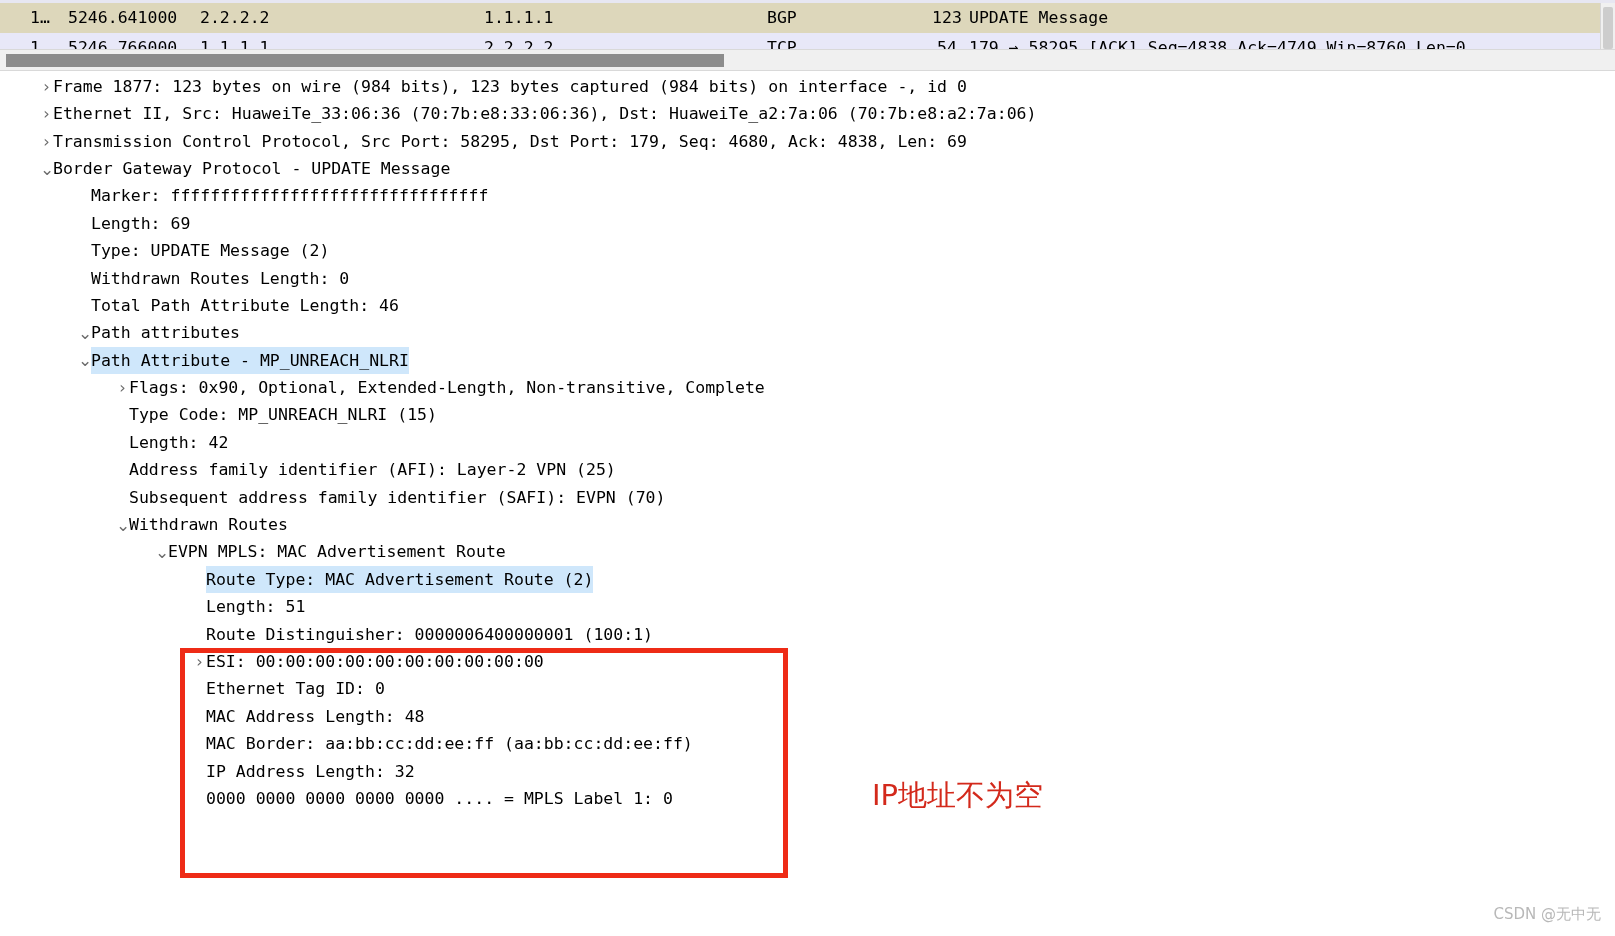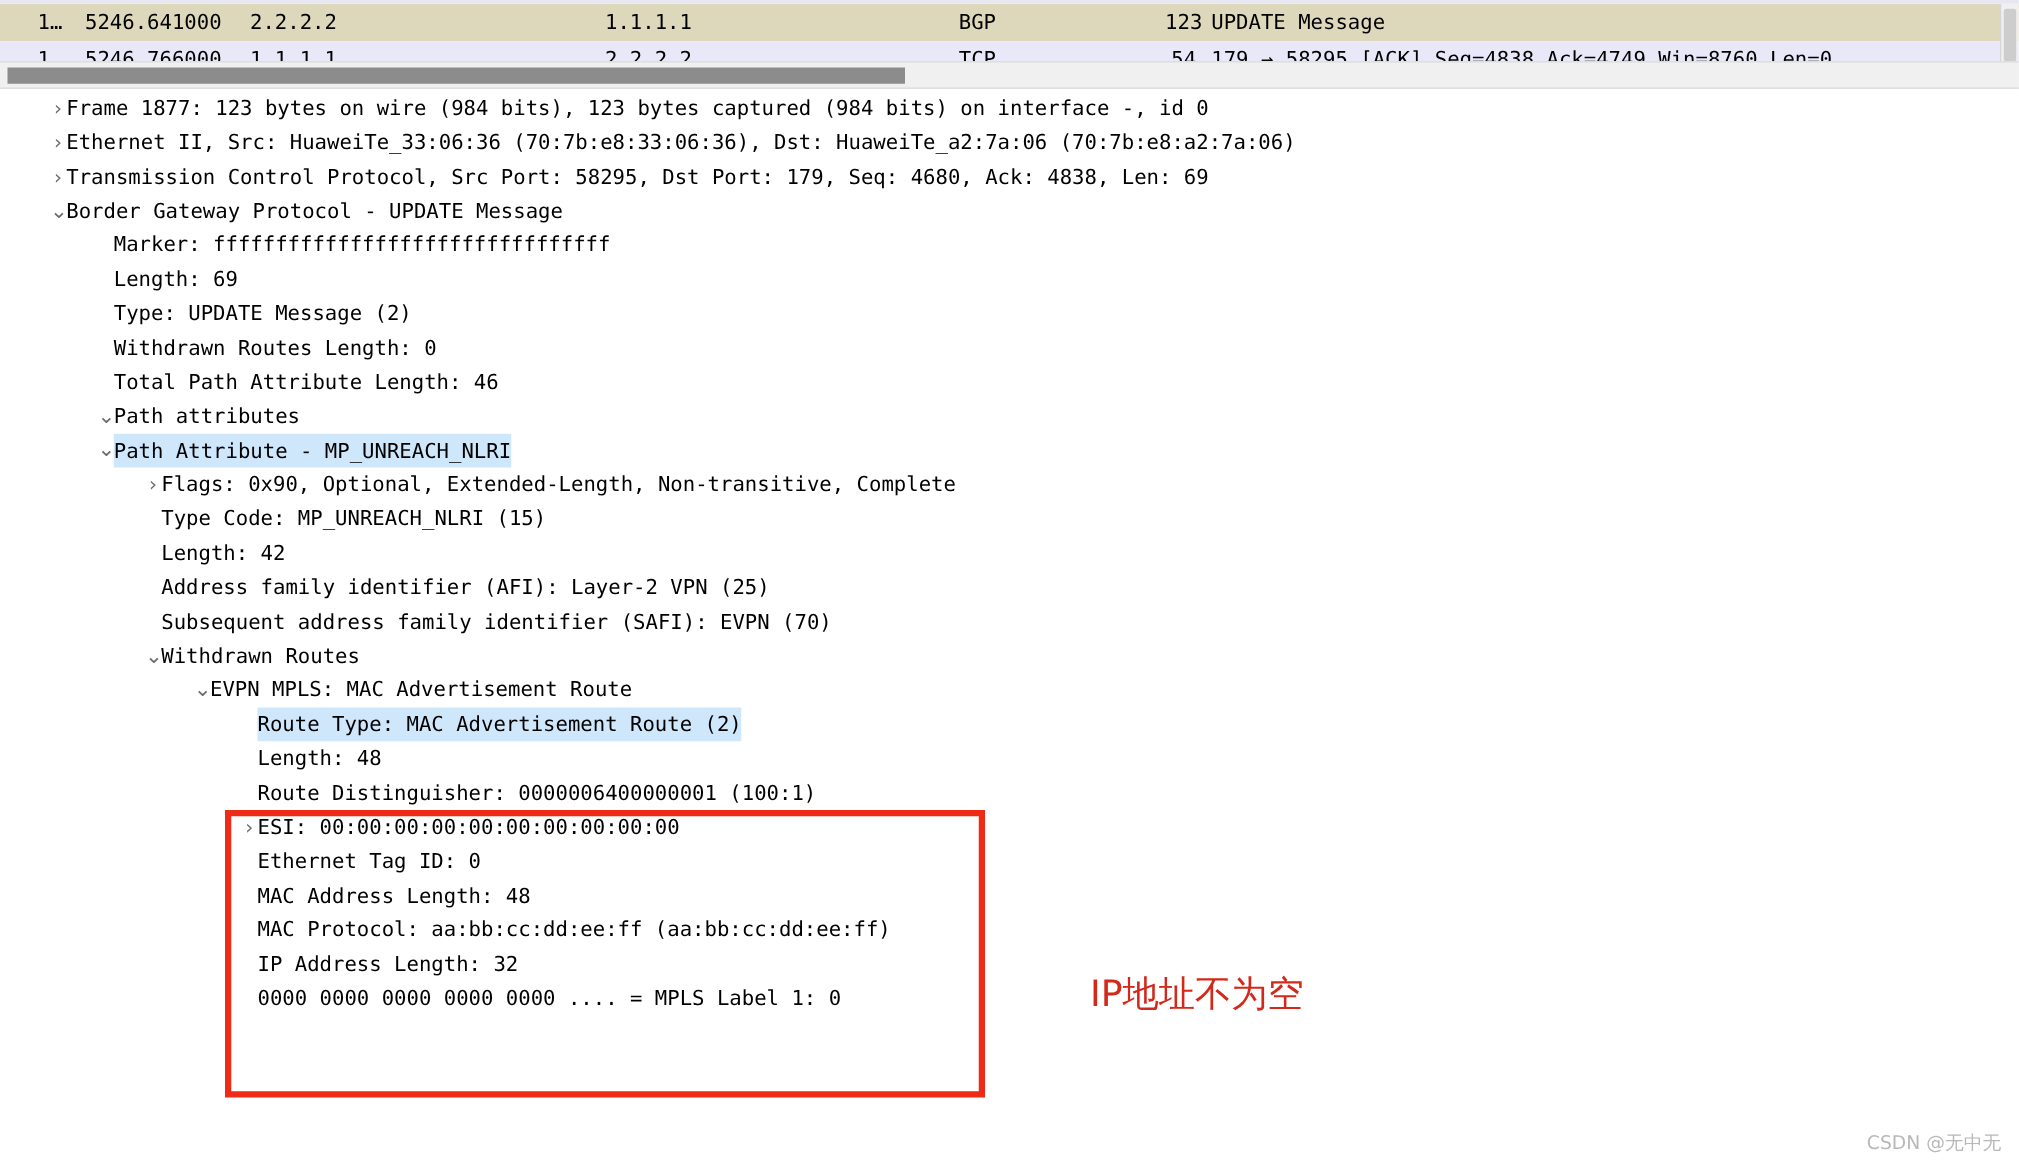--- a/index.html
+++ b/index.html
@@ -198,26 +198,26 @@
       <div class="tree-row"><span class="lv1" style="display: inline-block;"></span><span class="twisty" style="font-size: 17px; line-height: 10px;">⌄</span><span class="rowtext">Path attributes</span></div>
       <div class="tree-row"><span class="lv2" style="display: inline-block;"></span><span class="twisty" style="font-size: 17px; line-height: 10px;">⌄</span><span class="rowtext hl">Path Attribute - MP_UNREACH_NLRI</span></div>
       <div class="tree-row"><span class="lv3" style="display: inline-block;"></span><span class="twisty" style="font-size: 16px;">›</span><span class="rowtext">Flags: 0x90, Optional, Extended-Length, Non-transitive, Complete</span></div>
       <div class="tree-row"><span class="lv3" style="display: inline-block;"></span><span class="twisty">&nbsp;</span><span class="rowtext">Type Code: MP_UNREACH_NLRI (15)</span></div>
       <div class="tree-row"><span class="lv3" style="display: inline-block;"></span><span class="twisty">&nbsp;</span><span class="rowtext">Length: 42</span></div>
       <div class="tree-row"><span class="lv3" style="display: inline-block;"></span><span class="twisty">&nbsp;</span><span class="rowtext">Address family identifier (AFI): Layer-2 VPN (25)</span></div>
       <div class="tree-row"><span class="lv3" style="display: inline-block;"></span><span class="twisty">&nbsp;</span><span class="rowtext">Subsequent address family identifier (SAFI): EVPN (70)</span></div>
       <div class="tree-row"><span class="lv3" style="display: inline-block;"></span><span class="twisty" style="font-size: 17px; line-height: 10px;">⌄</span><span class="rowtext">Withdrawn Routes</span></div>
       <div class="tree-row"><span class="lv4" style="display: inline-block;"></span><span class="twisty" style="font-size: 17px; line-height: 10px;">⌄</span><span class="rowtext">EVPN MPLS: MAC Advertisement Route</span></div>
       <div class="tree-row"><span class="lv5" style="display: inline-block;"></span><span class="twisty">&nbsp;</span><span class="rowtext hl">Route Type: MAC Advertisement Route (2)</span></div>
-      <div class="tree-row"><span class="lv5" style="display: inline-block;"></span><span class="twisty">&nbsp;</span><span class="rowtext">Length: 48</span></div>
+      <div class="tree-row"><span class="lv5" style="display: inline-block;"></span><span class="twisty">&nbsp;</span><span class="rowtext">Length: 51</span></div>
       <div class="tree-row"><span class="lv5" style="display: inline-block;"></span><span class="twisty">&nbsp;</span><span class="rowtext">Route Distinguisher: 0000006400000001 (100:1)</span></div>
       <div class="tree-row"><span class="lv5" style="display: inline-block;"></span><span class="twisty" style="font-size: 16px;">›</span><span class="rowtext">ESI: 00:00:00:00:00:00:00:00:00:00</span></div>
       <div class="tree-row"><span class="lv5" style="display: inline-block;"></span><span class="twisty">&nbsp;</span><span class="rowtext">Ethernet Tag ID: 0</span></div>
       <div class="tree-row"><span class="lv5" style="display: inline-block;"></span><span class="twisty">&nbsp;</span><span class="rowtext">MAC Address Length: 48</span></div>
-      <div class="tree-row"><span class="lv5" style="display: inline-block;"></span><span class="twisty">&nbsp;</span><span class="rowtext">MAC Protocol: aa:bb:cc:dd:ee:ff (aa:bb:cc:dd:ee:ff)</span></div>
+      <div class="tree-row"><span class="lv5" style="display: inline-block;"></span><span class="twisty">&nbsp;</span><span class="rowtext">MAC Border: aa:bb:cc:dd:ee:ff (aa:bb:cc:dd:ee:ff)</span></div>
       <div class="tree-row"><span class="lv5" style="display: inline-block;"></span><span class="twisty">&nbsp;</span><span class="rowtext">IP Address Length: 32</span></div>
       <div class="tree-row"><span class="lv5" style="display: inline-block;"></span><span class="twisty">&nbsp;</span><span class="rowtext">0000 0000 0000 0000 0000 .... = MPLS Label 1: 0</span></div>
     </div>
 </div>
 
 <div id="red-box"></div>
 <div id="annotation-text">IP地址不为空</div>
 <div id="watermark">CSDN @无中无</div>
 
 </body></html>

